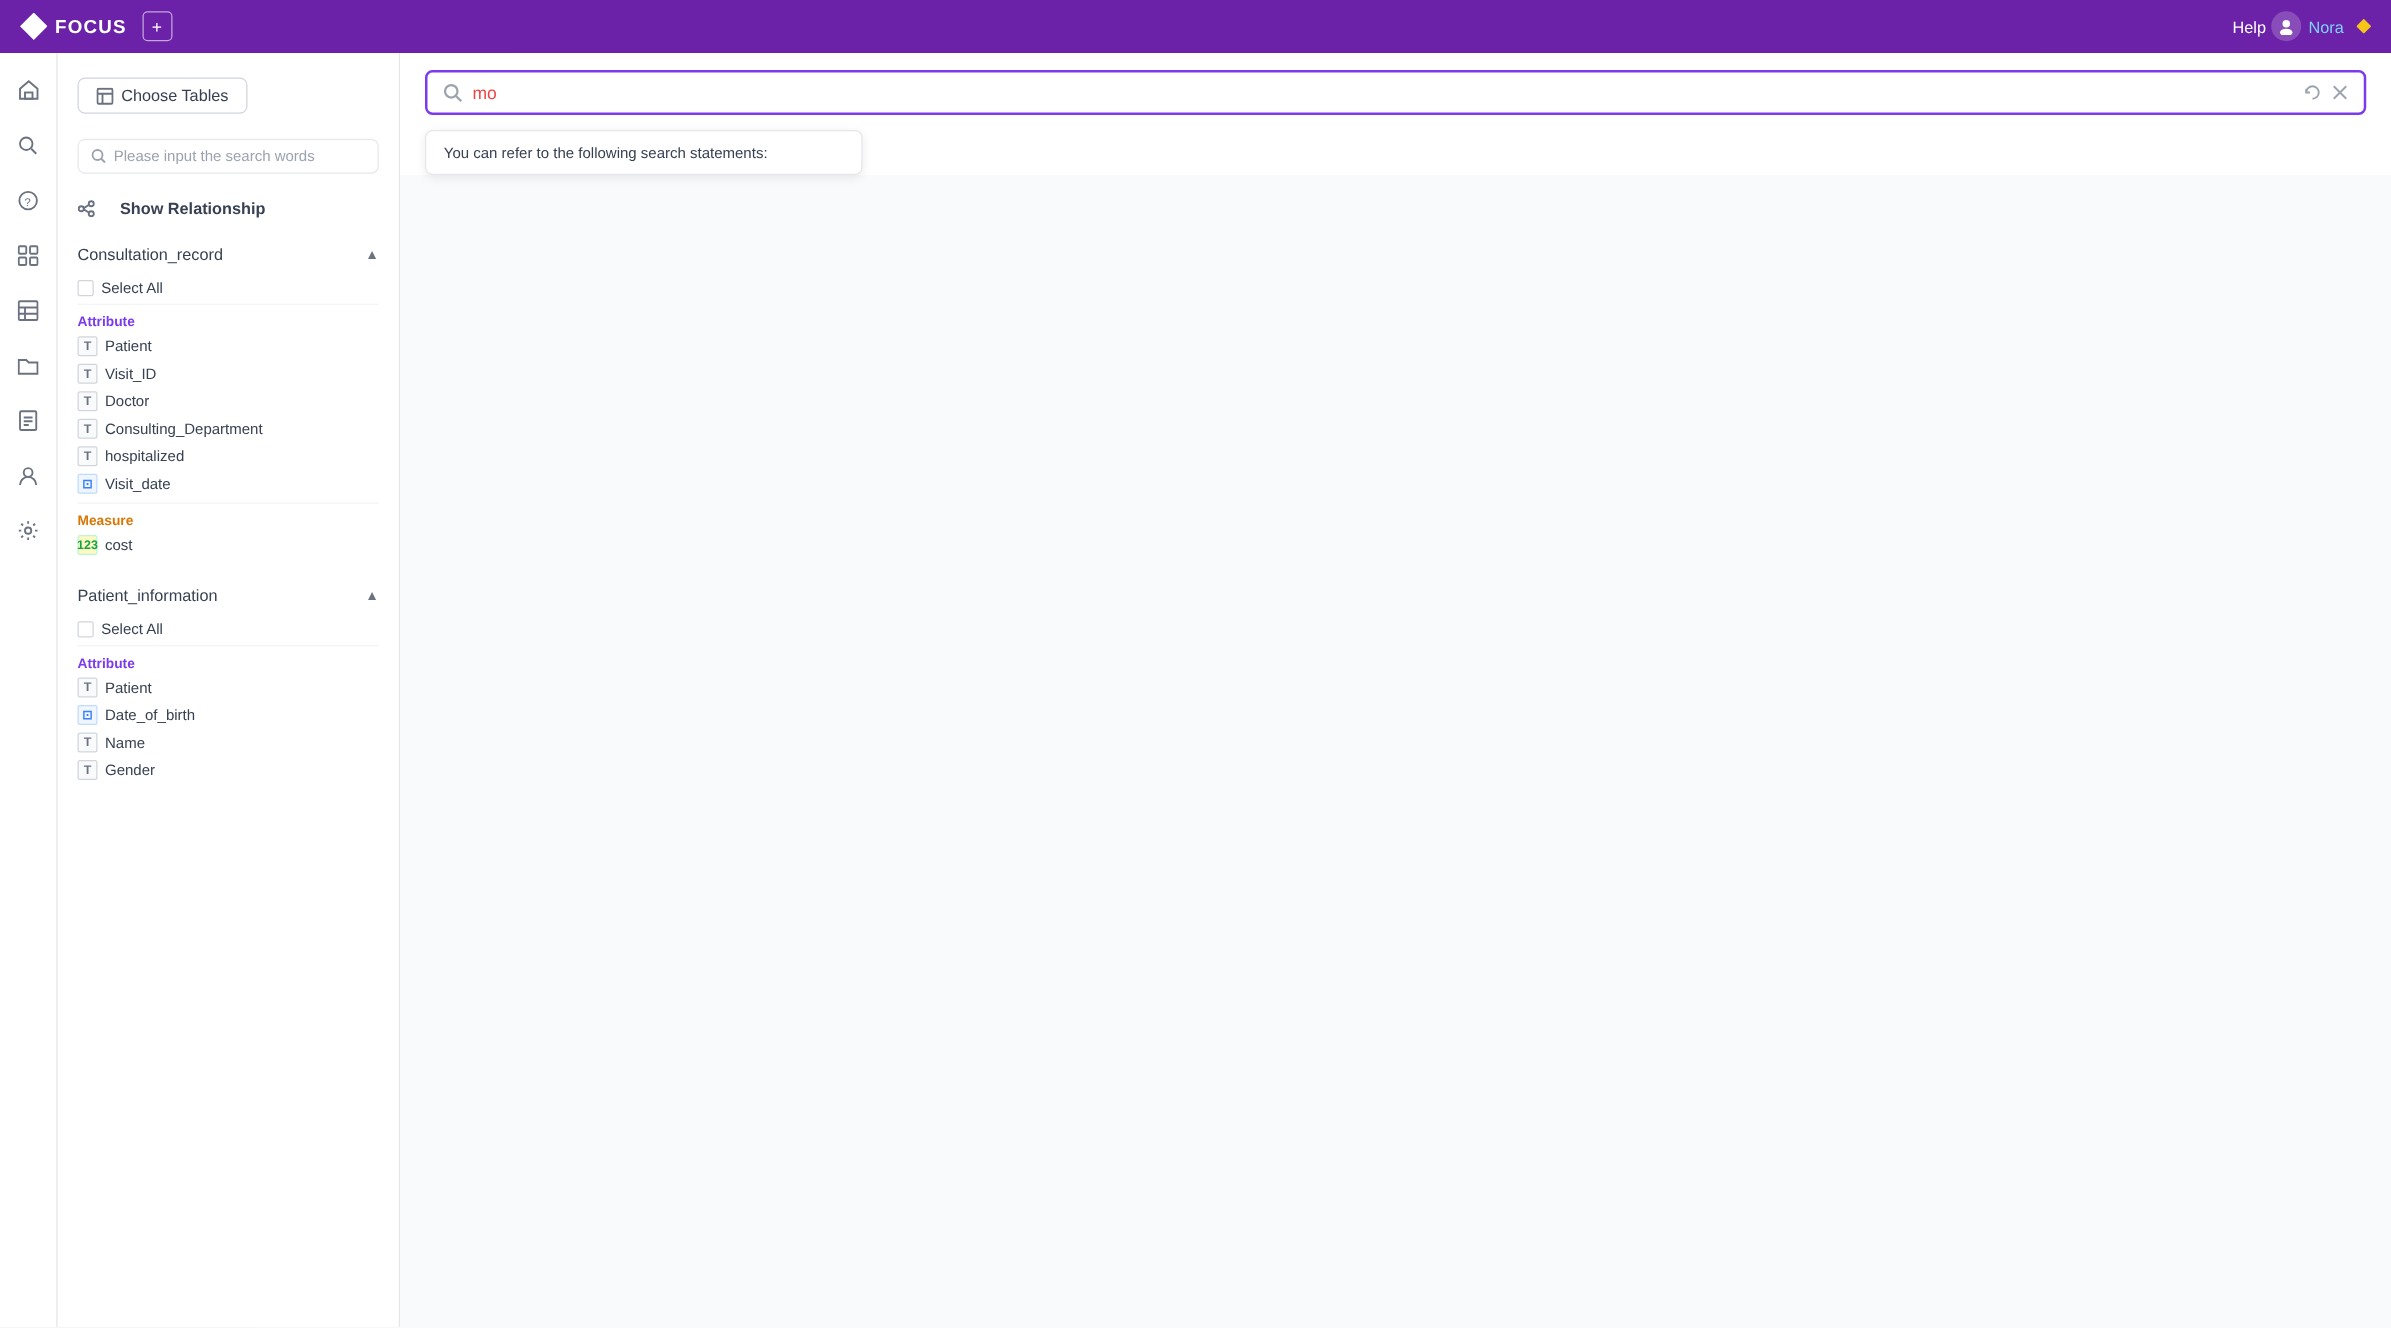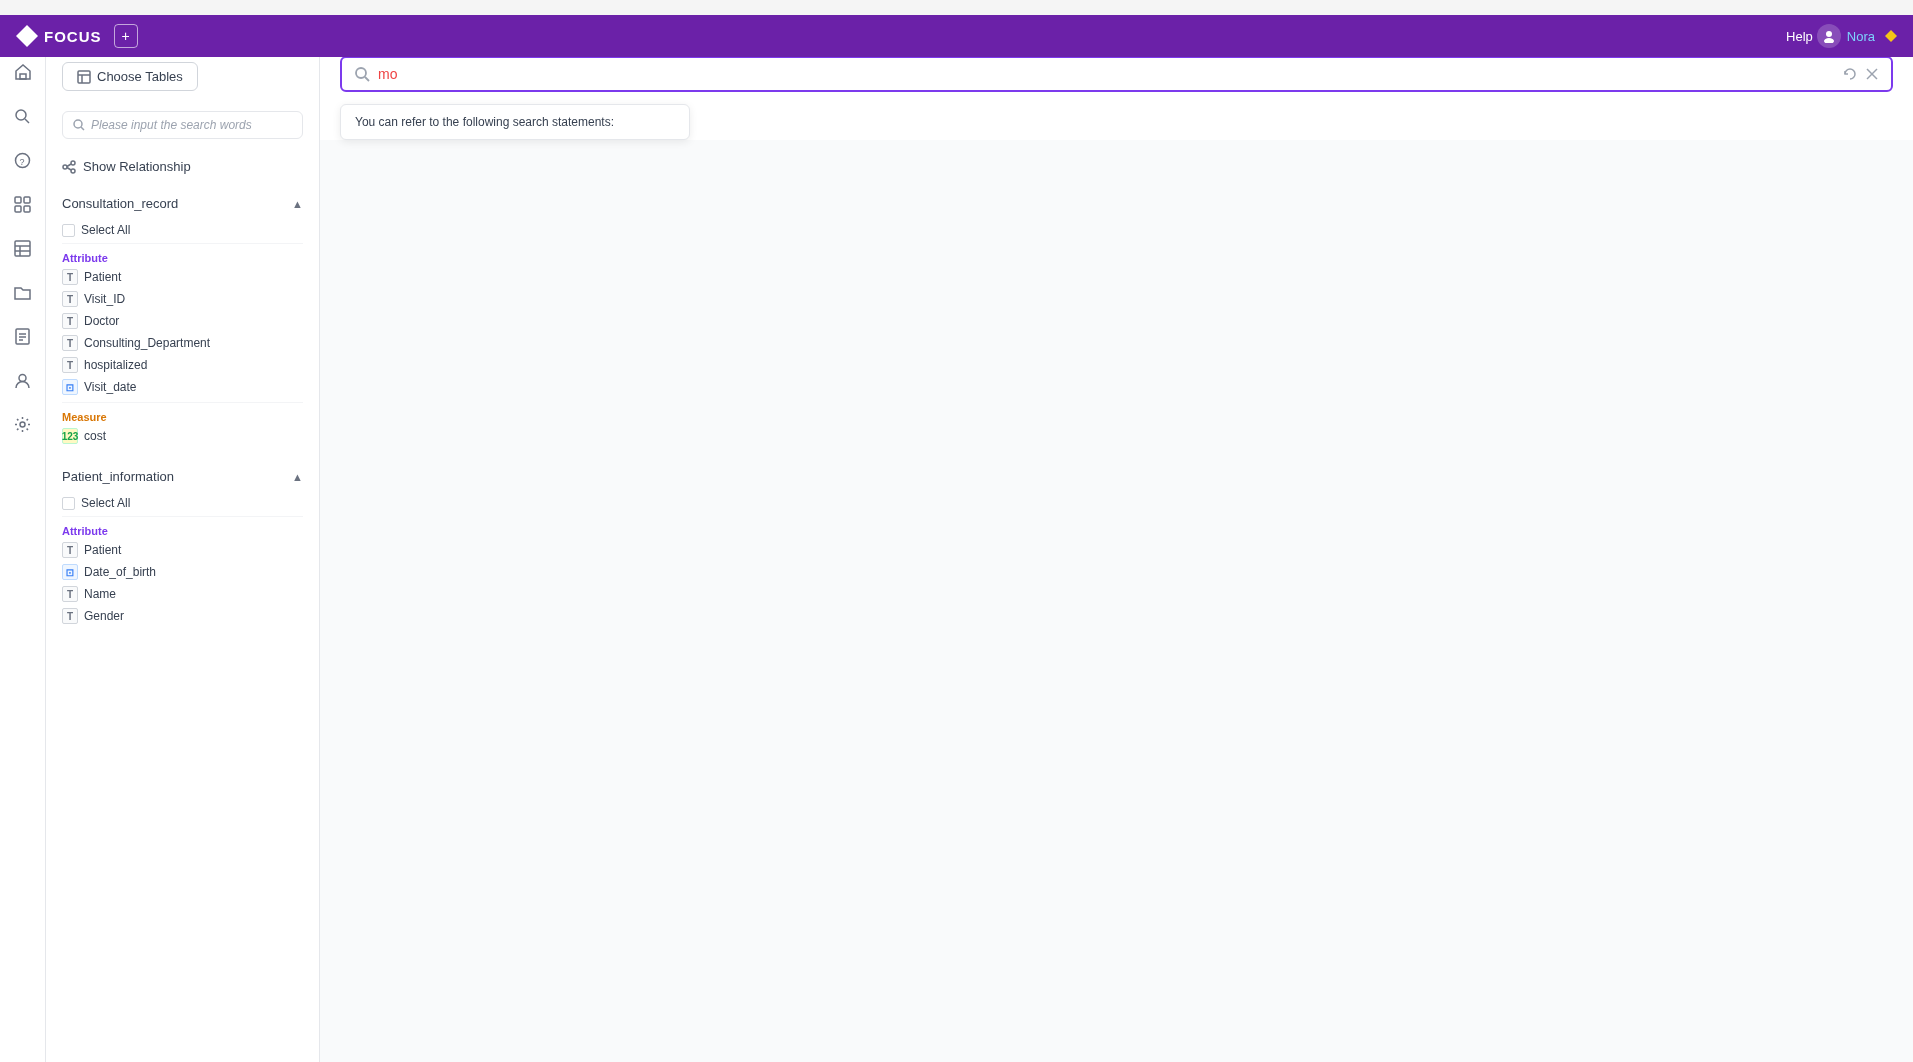--- a/index.html
+++ b/index.html
@@ -1,20 +1,20 @@
 <!DOCTYPE html>
 <html><head>
   <meta charset="utf-8">
   <style>
     * { box-sizing: border-box; margin: 0; padding: 0; }
     body { font-family: -apple-system, BlinkMacSystemFont, 'Segoe UI', Arial, sans-serif; background: #f5f5f5; display: flex; height: 1062px; width: 1913px; overflow: hidden; }
 
     
     .topbar {
-      position: fixed; top: 15px; left: 0; right: 0; height: 42px;
+      position: fixed; top: 0; left: 0; right: 0; height: 42px;
       background: #6b21a8; display: flex; align-items: center;
       justify-content: space-between; padding: 0 16px; z-index: 100;
     }
     .topbar-left { display: flex; align-items: center; gap: 12px; }
     .topbar-logo { display: flex; align-items: center; gap: 6px; }
     .logo-diamond { width: 22px; height: 22px; background: white; clip-path: polygon(50% 0%, 100% 50%, 50% 100%, 0% 50%); }
     .logo-text { color: white; font-weight: 700; font-size: 15px; letter-spacing: 1px; }
     .topbar-add { width: 24px; height: 24px; border: 1.5px solid rgba(255,255,255,0.6); border-radius: 4px; display: flex; align-items: center; justify-content: center; color: white; cursor: pointer; font-size: 14px; }
     .topbar-right { display: flex; align-items: center; gap: 4px; }
     .topbar-help { color: white; font-size: 13px; cursor: pointer; }
@@ -46,26 +46,26 @@
       display: flex; align-items: center; gap: 6px; padding: 6px 14px;
       border: 1px solid #d1d5db; border-radius: 6px; cursor: pointer;
       font-size: 13px; color: #374151; background: white;
     }
 
     .sidebar-search {
       padding: 8px 16px 12px;
     }
     .sidebar-search-inner {
       display: flex; align-items: center; gap: 6px; padding: 6px 10px;
-      border: 1px solid #e5e7eb; border-radius: 6px; color: #9ca3af; font-size: 12px; font-style: italic;
+      border: 1px solid #e5e7eb; border-radius: 6px; color: #9ca3af; font-size: 12px;
     }
 
     .show-relationship {
       padding: 8px 16px 12px;
-      display: flex; align-items: center; gap: 7px; cursor: pointer;
+      display: flex; align-items: center; gap: 20px; cursor: pointer; font-weight: bold;
     }
     .show-rel-text { font-size: 13px; color: #374151; }
 
     .table-section { padding: 4px 0; }
     .table-header {
       display: flex; align-items: center; justify-content: space-between;
       padding: 6px 16px; cursor: pointer;
     }
     .table-name { font-size: 13px; color: #374151; font-weight: 500; }
     .chevron-icon { font-size: 11px; color: #6b7280; }

